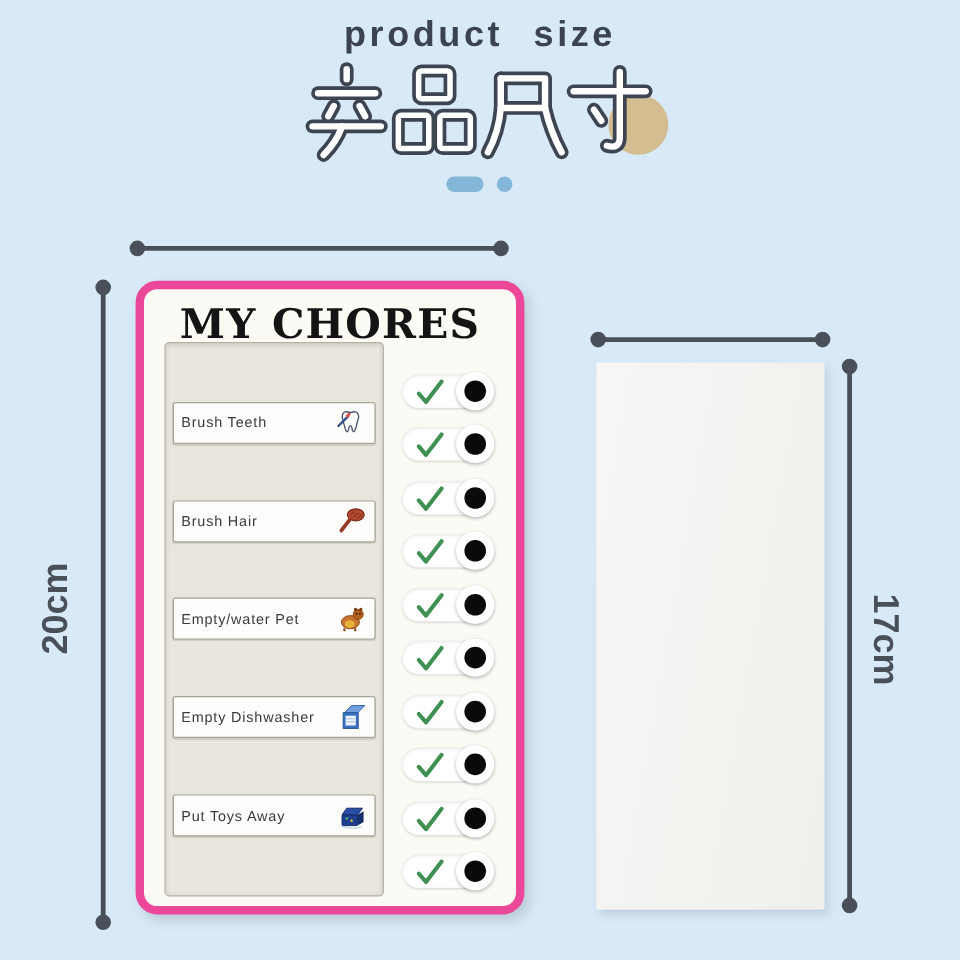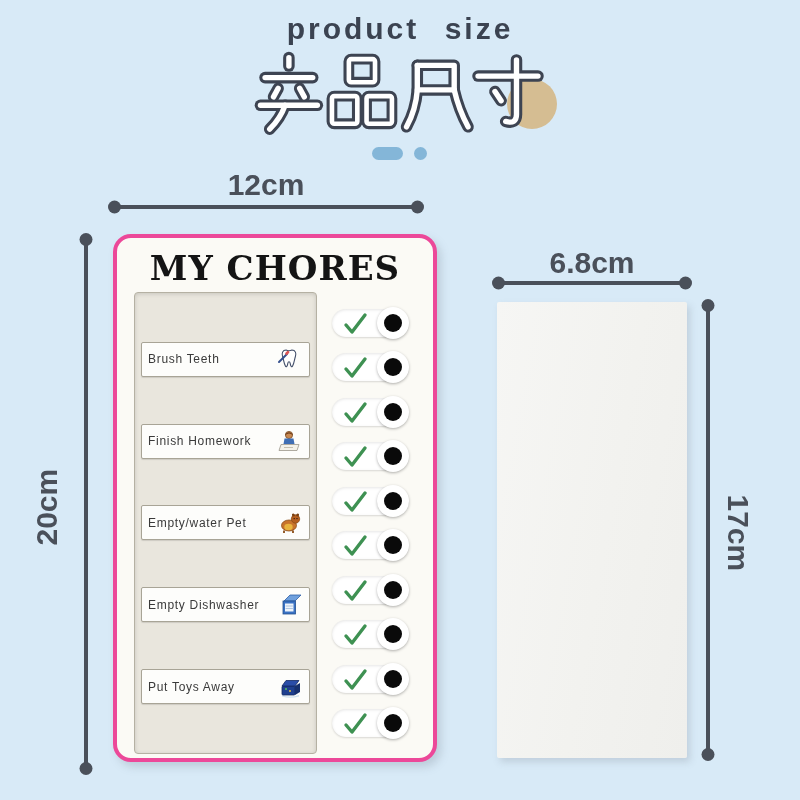--- a/index.html
+++ b/index.html
@@ -27,24 +27,24 @@
   .dim-h::before,.dim-h::after{content:"";position:absolute;top:50%;transform:translateY(-50%);
     width:13px;height:13px;border-radius:50%;background:var(--c-dimension);}
   .dim-h::before{left:-5px;} .dim-h::after{right:-5px;}
   .dim-v{position:absolute;width:4px;background:var(--c-dimension);border-radius:2px;}
   .dim-v::before,.dim-v::after{content:"";position:absolute;left:50%;transform:translateX(-50%);
     width:13px;height:13px;border-radius:50%;background:var(--c-dimension);}
   .dim-v::before{top:-5px;} .dim-v::after{bottom:-5px;}
 
   
   .board{position:absolute;left:113px;top:234px;width:324px;height:528px;background:var(--c-board);
-    border:4px solid #ec4899;border-radius:18px;box-shadow:4px 5px 9px rgba(120,130,145,.28);padding-left:36px;}
+    border:7px solid #ec4899;border-radius:18px;box-shadow:4px 5px 9px rgba(120,130,145,.28);padding-left:36px;}
   .board-title{position:absolute;top:10px;left:0;width:100%;text-align:center;
     font-family:"DejaVu Serif","Liberation Serif",serif;font-weight:bold;font-size:34px;letter-spacing:1px;color:#141414;}
-  .panel{position:absolute;left:17px;top:54px;width:183px;height:462px;background:var(--c-panel);
+  .panel{position:absolute;left:17px;top:44px;width:183px;height:462px;background:var(--c-panel);
     border:1px solid #b5b1a3;border-radius:4px;box-shadow:inset 0 1px 4px rgba(0,0,0,.15);
     display:flex;flex-direction:column;justify-content:space-evenly;padding:2px 6px;}
   .slot{height:35px;background:var(--c-slot);border:1px solid #a8a496;border-radius:2px;
     box-shadow:0 1px 1px rgba(0,0,0,.12);display:flex;align-items:center;padding:0 6px;}
   .slot-label{font-size:12px;letter-spacing:.7px;color:#3a3a3a;white-space:nowrap;}
   .slot-icon{margin-left:auto;width:26px;height:24px;flex:0 0 auto;}
   .sliders{position:absolute;left:215px;top:54px;width:80px;height:462px;
     display:flex;flex-direction:column;justify-content:space-evenly;align-items:flex-start;}
   .pill{position:relative;width:74px;height:28px;border-radius:14px;background:#fff;
     box-shadow:inset 0 1px 3px rgba(0,0,0,.10),0 1px 2px rgba(0,0,0,.14);}
@@ -125,46 +125,43 @@
           <path d="M6 28 L84 28"></path>
             <path d="M56 7 L56 78 Q56 91 42 87"></path>
             <path d="M28 48 L36 60"></path>
         </g>
       </g>
     </g>
   </svg>
   <div class="decor-dash"></div>
   <div class="decor-dot"></div>
 
-  <div class="dim-label" style="left:113px;top:168px;width:306px;">12cm</div>
   <div class="dim-h" style="left:113px;top:205px;width:306px;"></div>
 
   <div class="dim-label" style="left:9px;top:493px;width:75px;height:30px;line-height:30px;transform:rotate(-90deg);">20cm</div>
   <div class="dim-v" style="left:84px;top:238px;height:532px;"></div>
 
   <div class="board">
     <div class="board-title">MY CHORES</div>
 
     <div class="panel">
       <div class="slot">
         <span class="slot-label">Brush Teeth</span>
         <svg class="slot-icon" viewBox="0 0 26 24">
           <path d="M9 3 C5.5 3 4.5 6.5 5.6 9.5 C6.6 12.4 6.8 16 8.4 19 C9.3 20.8 10.4 19.2 10.8 16.4 C11.2 14.2 12.8 14.2 13.2 16.4 C13.6 19.2 14.7 20.8 15.6 19 C17.2 16 17.4 12.4 18.4 9.5 C19.5 6.5 18.5 3 15 3 C13 4 11 4 9 3 Z" fill="#ffffff" stroke="#44506b" stroke-width="1.1"></path>
           <line x1="2" y1="15" x2="10" y2="7" stroke="#35508d" stroke-width="2" stroke-linecap="round"></line>
           <rect x="8" y="4.8" width="4.5" height="2.6" rx="1" transform="rotate(-45 10 6)" fill="#d55"></rect>
         </svg>
       </div>
       <div class="slot">
-        <span class="slot-label">Finish Homework</span>
-        <svg class="slot-icon" viewBox="0 0 26 24">
-          <circle cx="12" cy="6" r="3.6" fill="#c98a52" stroke="#7a4c24" stroke-width=".8"></circle>
-          <path d="M8.4 5 Q12 1.4 15.6 5 L15.6 6 Q12 3 8.4 6 Z" fill="#6e3d1a"></path>
-          <path d="M7.5 9.5 L16.5 9.5 L17.5 15 L6.5 15 Z" fill="#3f6fb5"></path>
-          <path d="M4 15.5 L22 15.5 L20 21.5 L2 21.5 Z" fill="#f4f2ea" stroke="#9b968a" stroke-width=".8"></path>
-          <line x1="7" y1="18.5" x2="16" y2="18.5" stroke="#b9b2a2" stroke-width=".8"></line>
+        <span class="slot-label">Brush Hair</span>
+        <svg class="slot-icon" viewBox="0 0 26 24">
+          <ellipse cx="16.5" cy="7" rx="7" ry="5" fill="#b0472f" stroke="#7a2d1c" stroke-width="1"></ellipse>
+          <path d="M12 7 L16 4 M14.5 9 L19 5.5 M17.5 10 L21.5 7" stroke="#8a3521" stroke-width=".9"></path>
+          <line x1="11.5" y1="11" x2="4.5" y2="20" stroke="#9a3b24" stroke-width="3.2" stroke-linecap="round"></line>
         </svg>
       </div>
       <div class="slot">
         <span class="slot-label">Empty/water Pet</span>
         <svg class="slot-icon" viewBox="0 0 26 24">
           <ellipse cx="12" cy="14.5" rx="7.5" ry="5.5" fill="#c8742c" stroke="#8a4c16" stroke-width=".8"></ellipse>
           <ellipse cx="11.5" cy="16" rx="4.2" ry="3.2" fill="#e8b33c"></ellipse>
           <circle cx="18.5" cy="8" r="4.2" fill="#b55f1f" stroke="#8a4c16" stroke-width=".8"></circle>
           <path d="M15.5 5.5 Q14 2.5 16.5 2.5 Q18 2.8 17.8 5 Z" fill="#7a3f10"></path>
           <path d="M21.5 5.5 Q23 2.5 20.5 2.5 Q19 2.8 19.2 5 Z" fill="#7a3f10"></path>
@@ -276,19 +273,18 @@
           </svg>
         <span class="knob">
             <span class="knob-dot"></span>
           </span>
       </div>
     </div>
   </div>
 
   <div class="card"></div>
 
-  <div class="dim-label" style="left:497px;top:246px;width:190px;">6.8cm</div>
   <div class="dim-h" style="left:497px;top:281px;width:190px;"></div>
 
   <div class="dim-v" style="left:706px;top:304px;height:452px;"></div>
   <div class="dim-label" style="left:700px;top:517px;width:75px;height:30px;line-height:30px;transform:rotate(90deg);">17cm</div>
 
 </div>
 
 </body></html>

